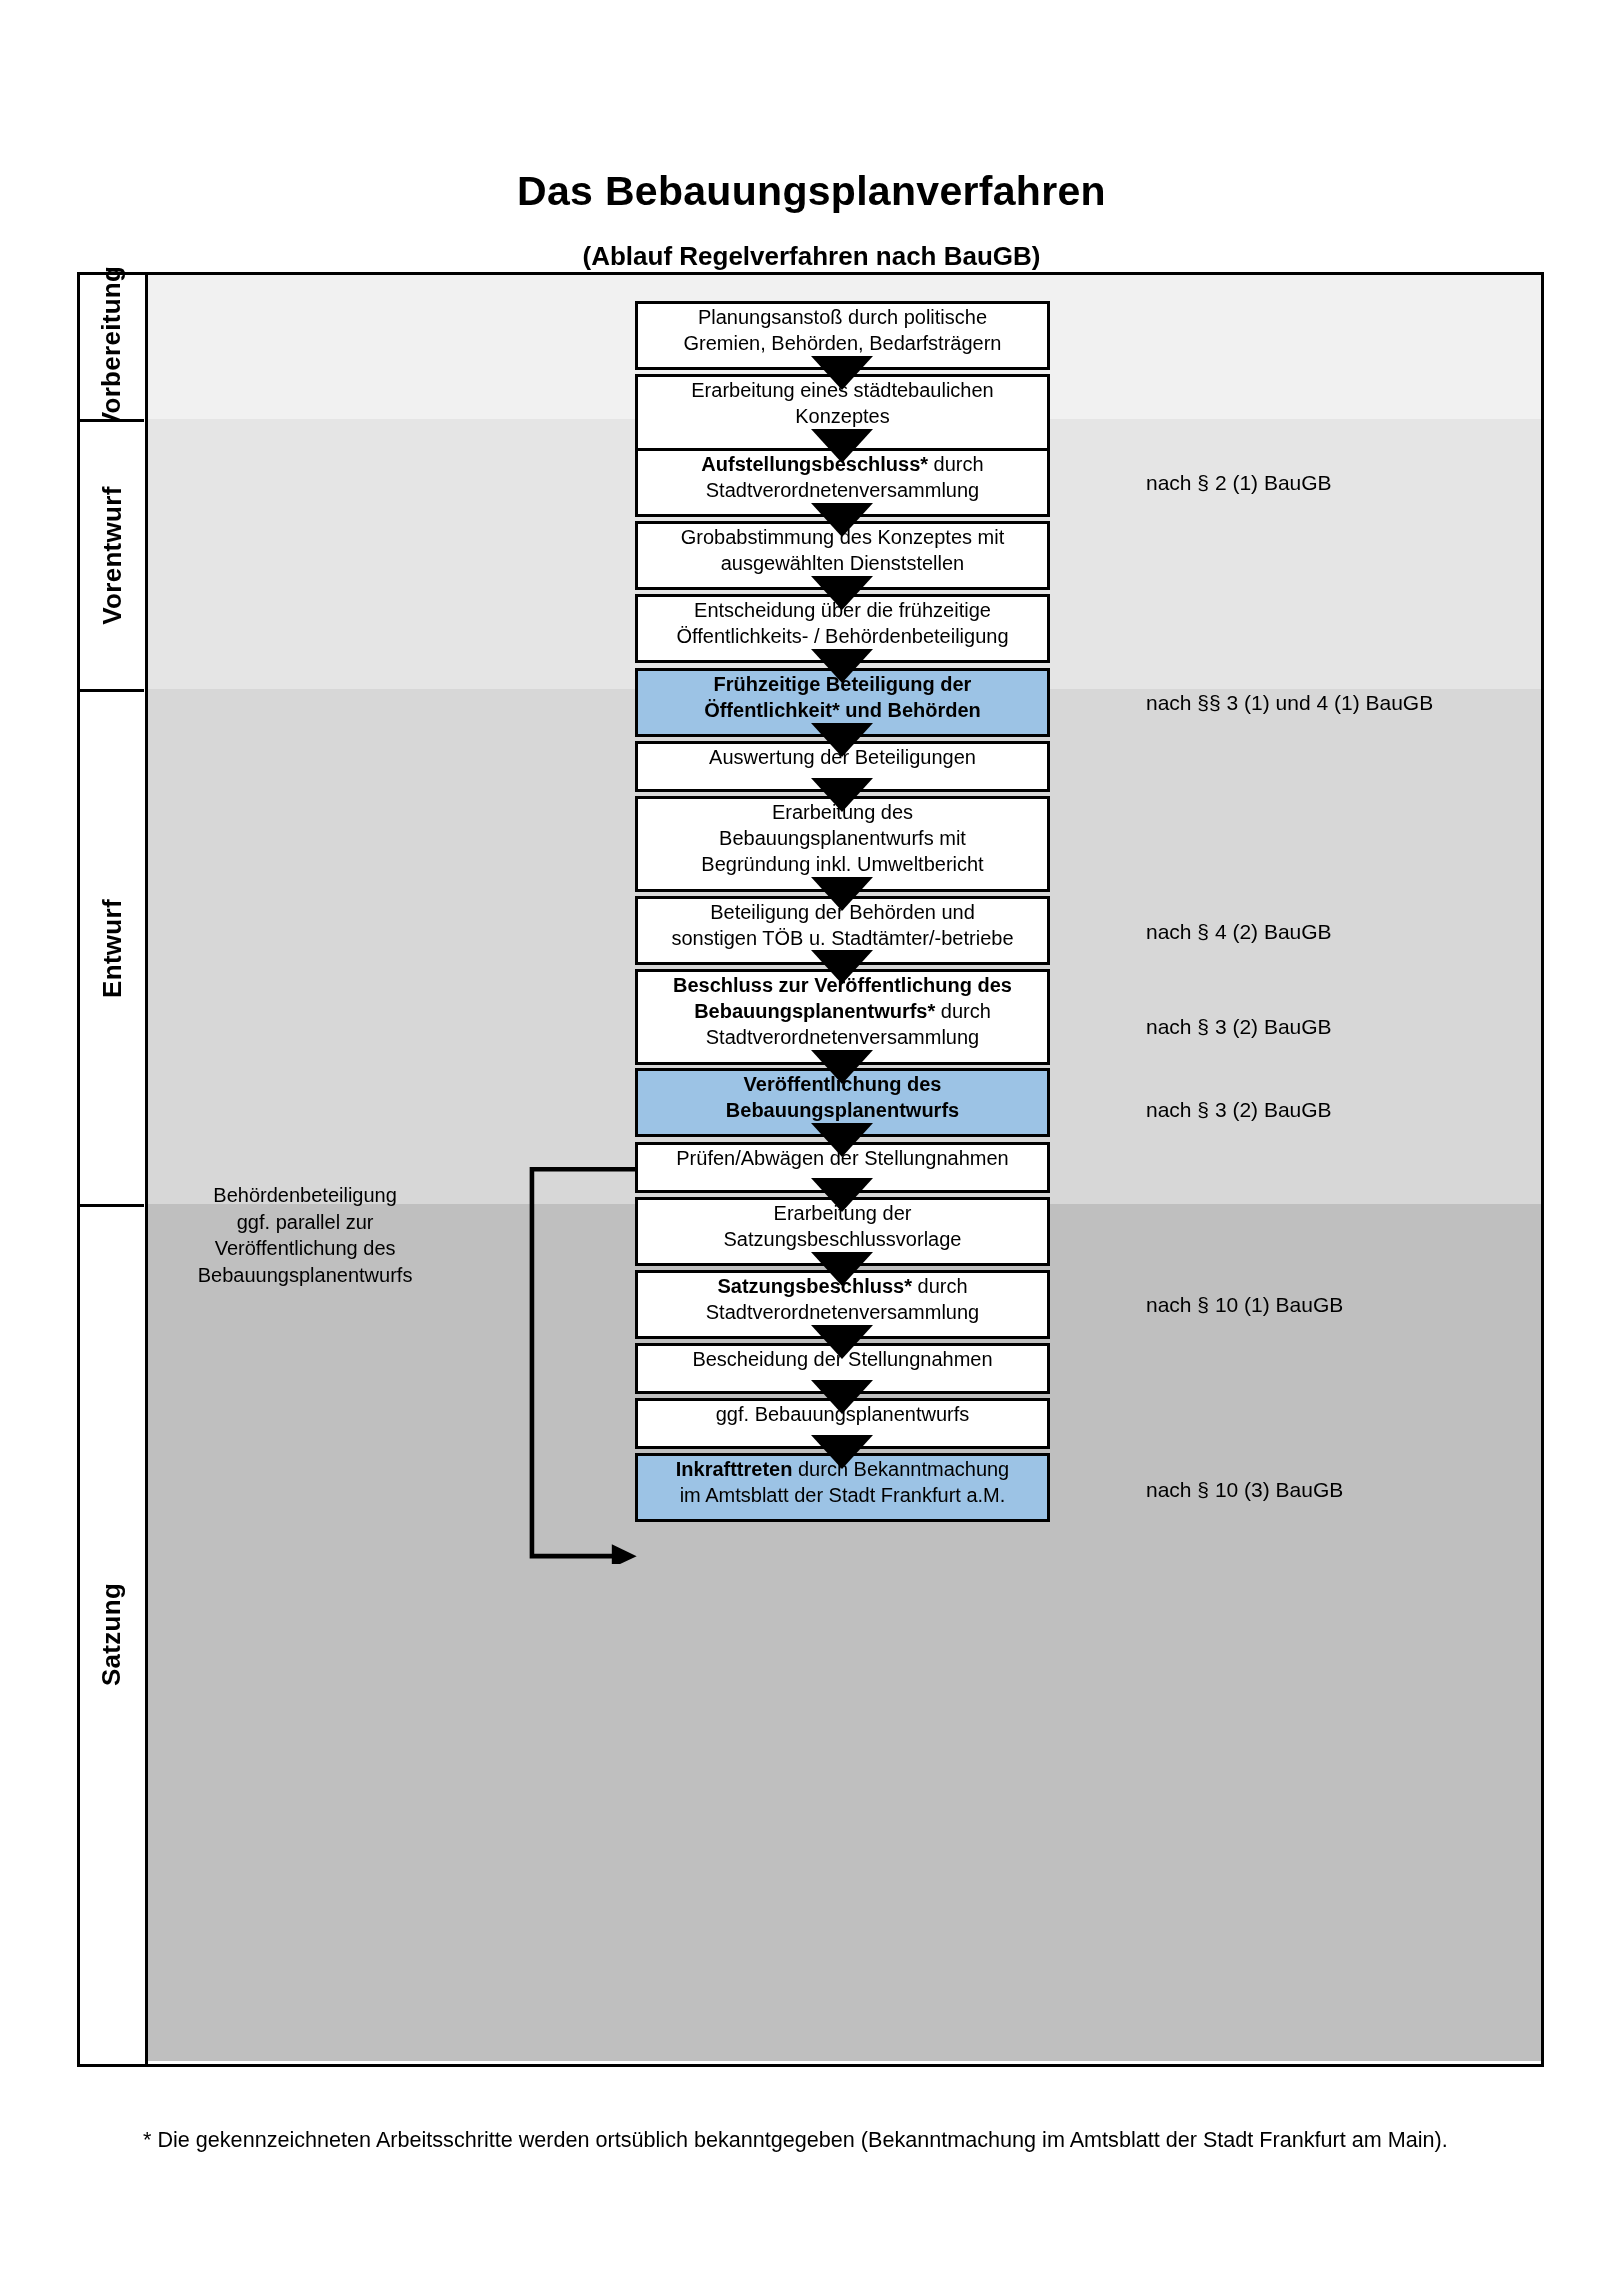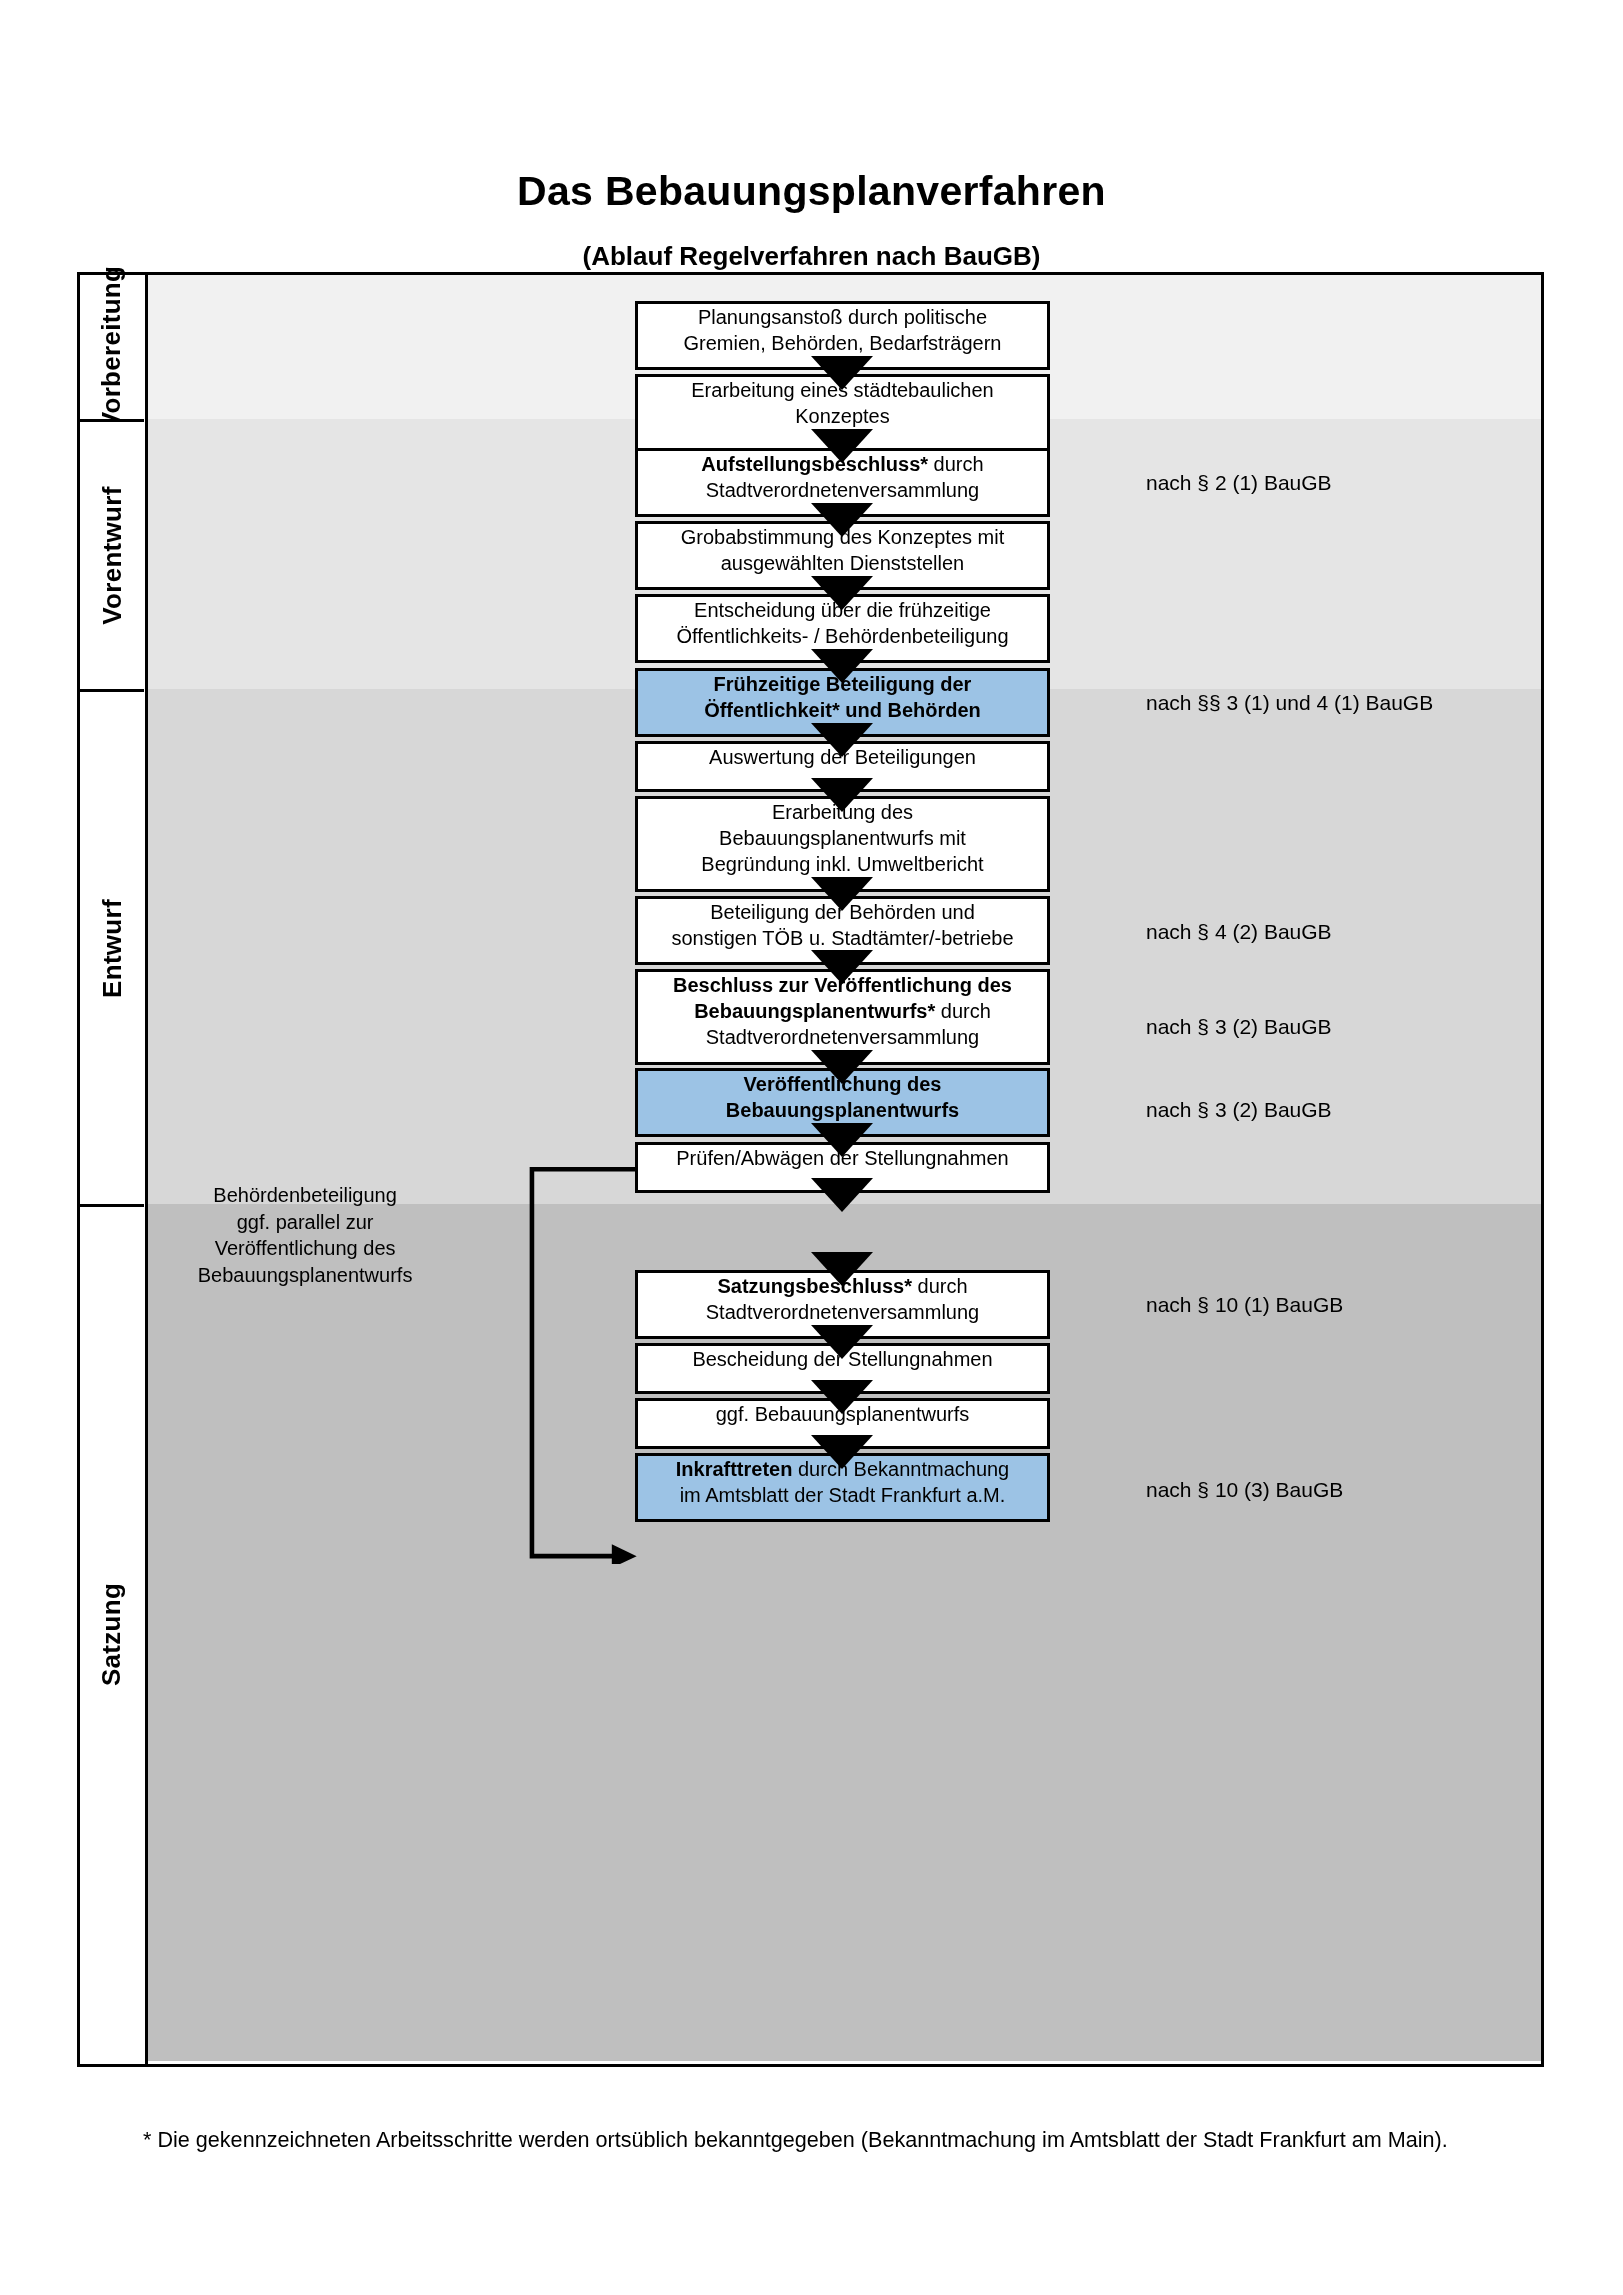--- a/index.html
+++ b/index.html
@@ -310,20 +310,26 @@
     </div>
     <div class="down-arrow" style="left:663px;top:848px;"></div>
 
     <div class="pbox" style="top:867px;height:51px;">
       <div class="ptext">
         <div>Prüfen/Abwägen der Stellungnahmen</div>
       </div>
     </div>
     <div class="down-arrow" style="left:663px;top:903px;"></div>
 
+    <div class="pbox" style="top:922px;height:69px;">
+      <div class="ptext">
+        <div>Erarbeitung der</div>
+        <div>Satzungsbeschlussvorlage</div>
+      </div>
+    </div>
     <div class="down-arrow" style="left:663px;top:977px;"></div>
 
     <div class="pbox" style="top:995px;height:69px;">
       <div class="ptext">
         <div><span class="bold">Satzungsbeschluss*</span><span> durch</span></div>
         <div>Stadtverordnetenversammlung</div>
       </div>
     </div>
     <div class="down-arrow" style="left:663px;top:1050px;"></div>
 

